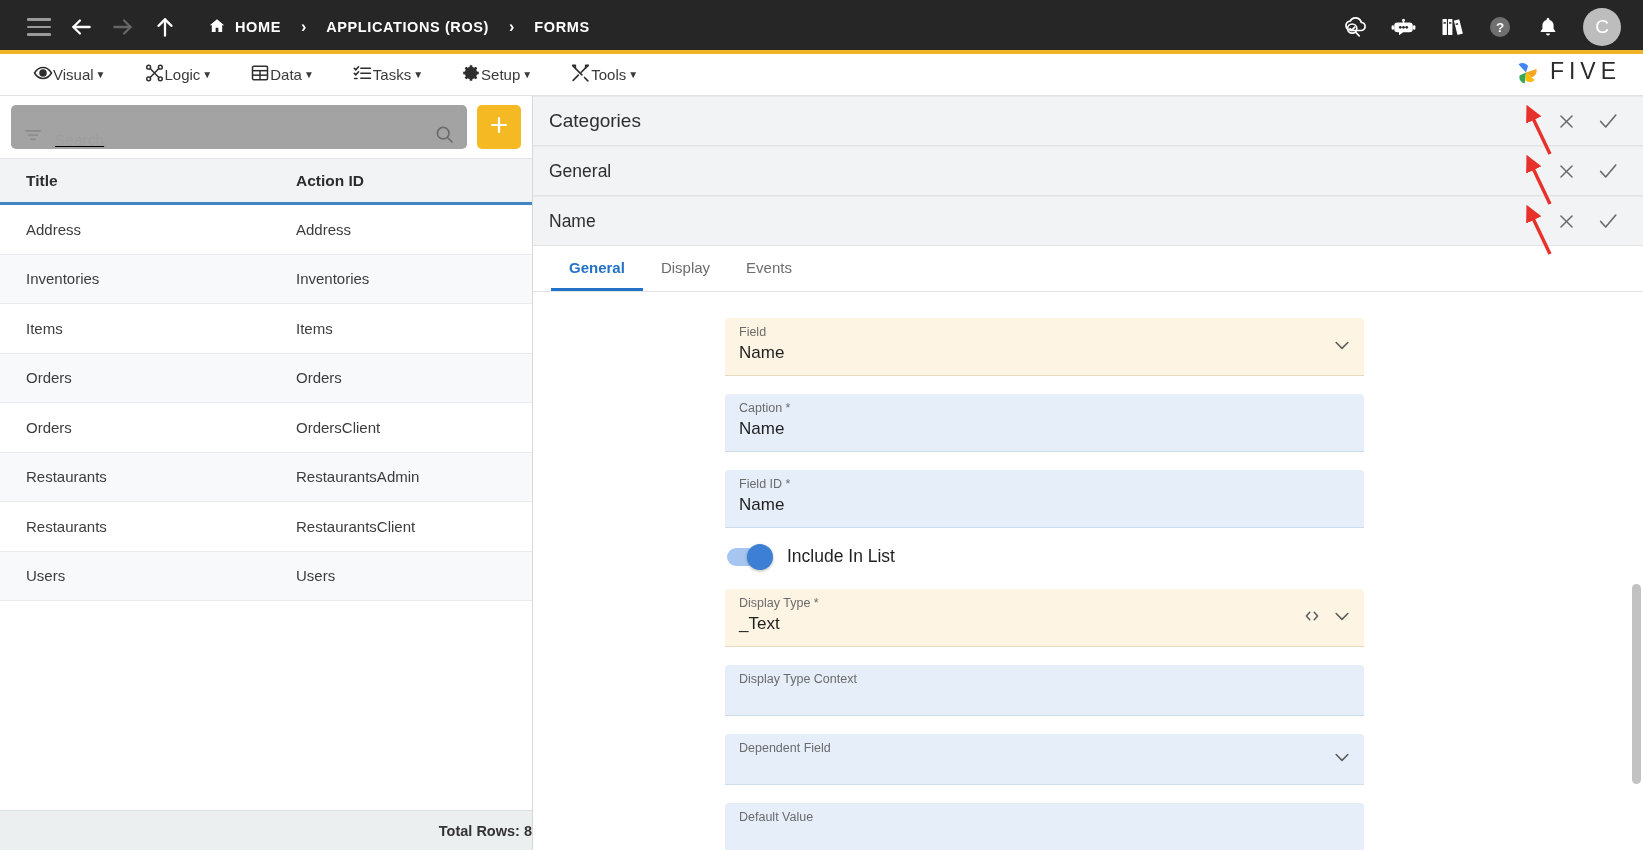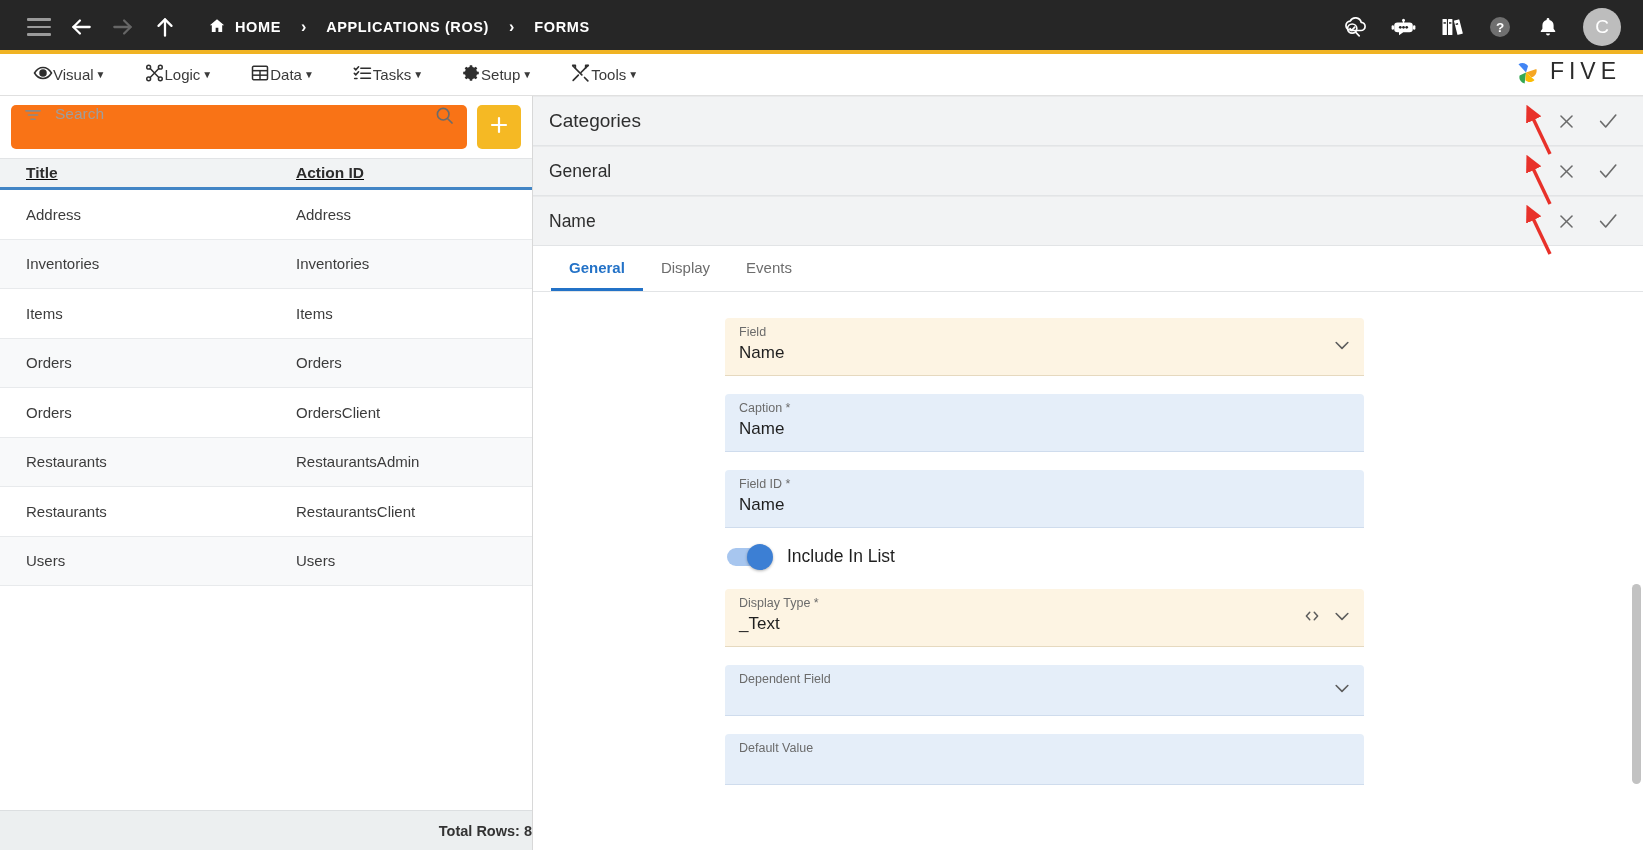--- a/index.html
+++ b/index.html
@@ -48,37 +48,37 @@
   .brand { margin-left: auto; display: flex; align-items: flex-start; gap: 9px; padding-right: 22px; }
   .brand-word { font-size: 23px; letter-spacing: 5px; color: #2b2b2b; font-weight: 400; }
 
   
   .body { display: flex; height: calc(850px - 54px - 42px); }
 
   
   .left { width: 533px; border-right: 1px solid #d8d8d8; display: flex; flex-direction: column; background: #fff; }
   .searchrow { display: flex; align-items: center; padding: 9px 11px 9px 11px; gap: 10px; }
   .searchbox {
-    flex: 1; height: 44px; background: #f97316; border-radius: 5px;
-    display: flex; align-items: flex-start; padding: 0 12px; gap: 12px;
+    flex: 1; height: 44px; background: #a3a3a3; border-radius: 5px;
+    display: flex; align-items: flex-end; padding: 0 12px; gap: 12px; text-decoration: underline;
   }
   .searchbox input {
     flex: 1; border: none; outline: none; background: transparent;
     font-size: 15.5px; color: #333; font-family: "Liberation Sans", sans-serif;
   }
   .searchbox input::placeholder { color: #9e9e9e; }
   .addbtn {
     width: 44px; height: 44px; background: #F5B924; border-radius: 5px;
     display: flex; align-items: center; justify-content: center; cursor: pointer;
     color: #ffffff; font-size: 30px; line-height: 1; font-weight: 300;
   }
   .tablewrap { flex: 1; display: flex; flex-direction: column; overflow: hidden; }
   .thead {
-    height: 32px; background: #f1f3f4; display: flex; align-items: center;
-    border-bottom: 3px solid #4285c5; border-top: 1px solid #e2e4e6; text-decoration: underline;
+    height: 47px; background: #f1f3f4; display: flex; align-items: center;
+    border-bottom: 3px solid #4285c5; border-top: 1px solid #e2e4e6;
   }
   .th { font-size: 15.5px; font-weight: 700; color: #2d2d2d; padding-left: 26px; }
   .th.title { width: 270px; position: relative; }
   .th.title:after {
     content: ""; position: absolute; right: 0; top: 10px; bottom: 10px; width: 1px; background: #c9cbcd;
   }
   .rows { flex: 1; overflow: hidden; }
   .trow { height: 49.5px; display: flex; align-items: center; border-bottom: 1px solid #e8eaec; cursor: pointer; }
   .trow:nth-child(even) { background: #f8f9fa; }
   .td { font-size: 15px; color: #3c3c3c; padding-left: 26px; }
@@ -503,20 +503,24 @@
                   </svg>
               </span>
               <span>
                 <svg width="20" height="20" viewBox="0 0 24 24" fill="none" stroke="#5c5c5c" stroke-width="1.9" stroke-linecap="round" stroke-linejoin="round">
                     <polyline points="5,9 12,16 19,9"></polyline>
                   </svg>
               </span>
             </div>
           </div>
 
+          <div class="field blue tall">
+            <div class="f-label">Display Type Context</div>
+            <div class="f-value"></div>
+          </div>
 
           <div class="field blue tall">
             <div class="f-label">Dependent Field</div>
             <div class="f-value"></div>
             <div class="f-icons">
               <span>
                 <svg width="20" height="20" viewBox="0 0 24 24" fill="none" stroke="#5c5c5c" stroke-width="1.9" stroke-linecap="round" stroke-linejoin="round">
                     <polyline points="5,9 12,16 19,9"></polyline>
                   </svg>
               </span>

